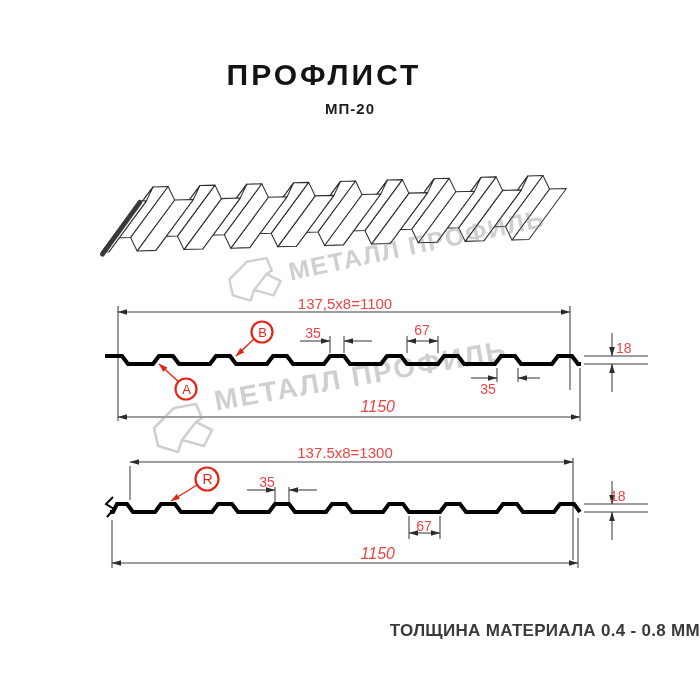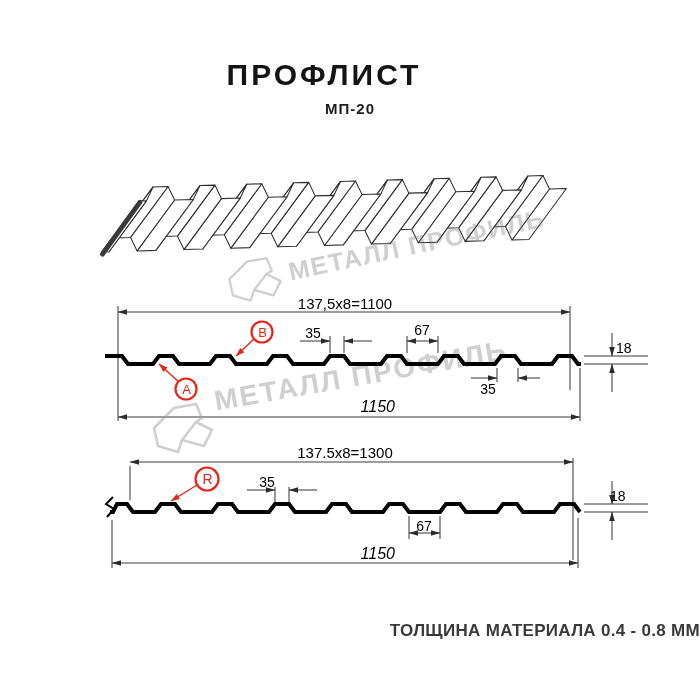--- a/index.html
+++ b/index.html
@@ -5,21 +5,21 @@
   html,body{margin:0;padding:0;}
   body{width:700px;height:700px;background:#ffffff;position:relative;overflow:hidden;
        font-family:"Liberation Sans", sans-serif;}
   .abs{position:absolute;}
   .page-title{top:60px;left:0;width:648px;text-align:center;font-size:30px;font-weight:700;
               letter-spacing:3px;color:#141414;line-height:30px;}
   .page-subtitle{top:100px;left:0;width:700px;text-align:center;font-size:15px;font-weight:600;
               letter-spacing:1px;color:#1d1d1d;}
   .footer-caption{top:621px;left:0;width:700px;text-align:right;font-size:17px;font-weight:600;
               letter-spacing:.3px;color:#3a3a3a;}
-  .lab{position:absolute;font-size:14px;color:#000000;z-index:3;}
+  .lab{position:absolute;font-size:14px;color:#ef4444;z-index:3;}
   .lab.c{width:40px;text-align:center;}
   .lab.mod{width:200px;text-align:center;font-size:15px;}
   .lab.tot{width:100px;text-align:right;font-size:16px;font-style:italic;}
   .cl{position:absolute;width:23px;text-align:center;font-size:13px;color:#e62417;z-index:3;}
   .wm{position:absolute;color:#cfcfcf;font-weight:700;white-space:nowrap;z-index:4;
       mix-blend-mode:darken;}
   .wm-logo{position:absolute;z-index:4;mix-blend-mode:darken;}
   svg{display:block;}
   #sheet3d{position:absolute;left:94px;top:166px;z-index:1;}
   #drawing{position:absolute;left:0;top:0;z-index:2;}

